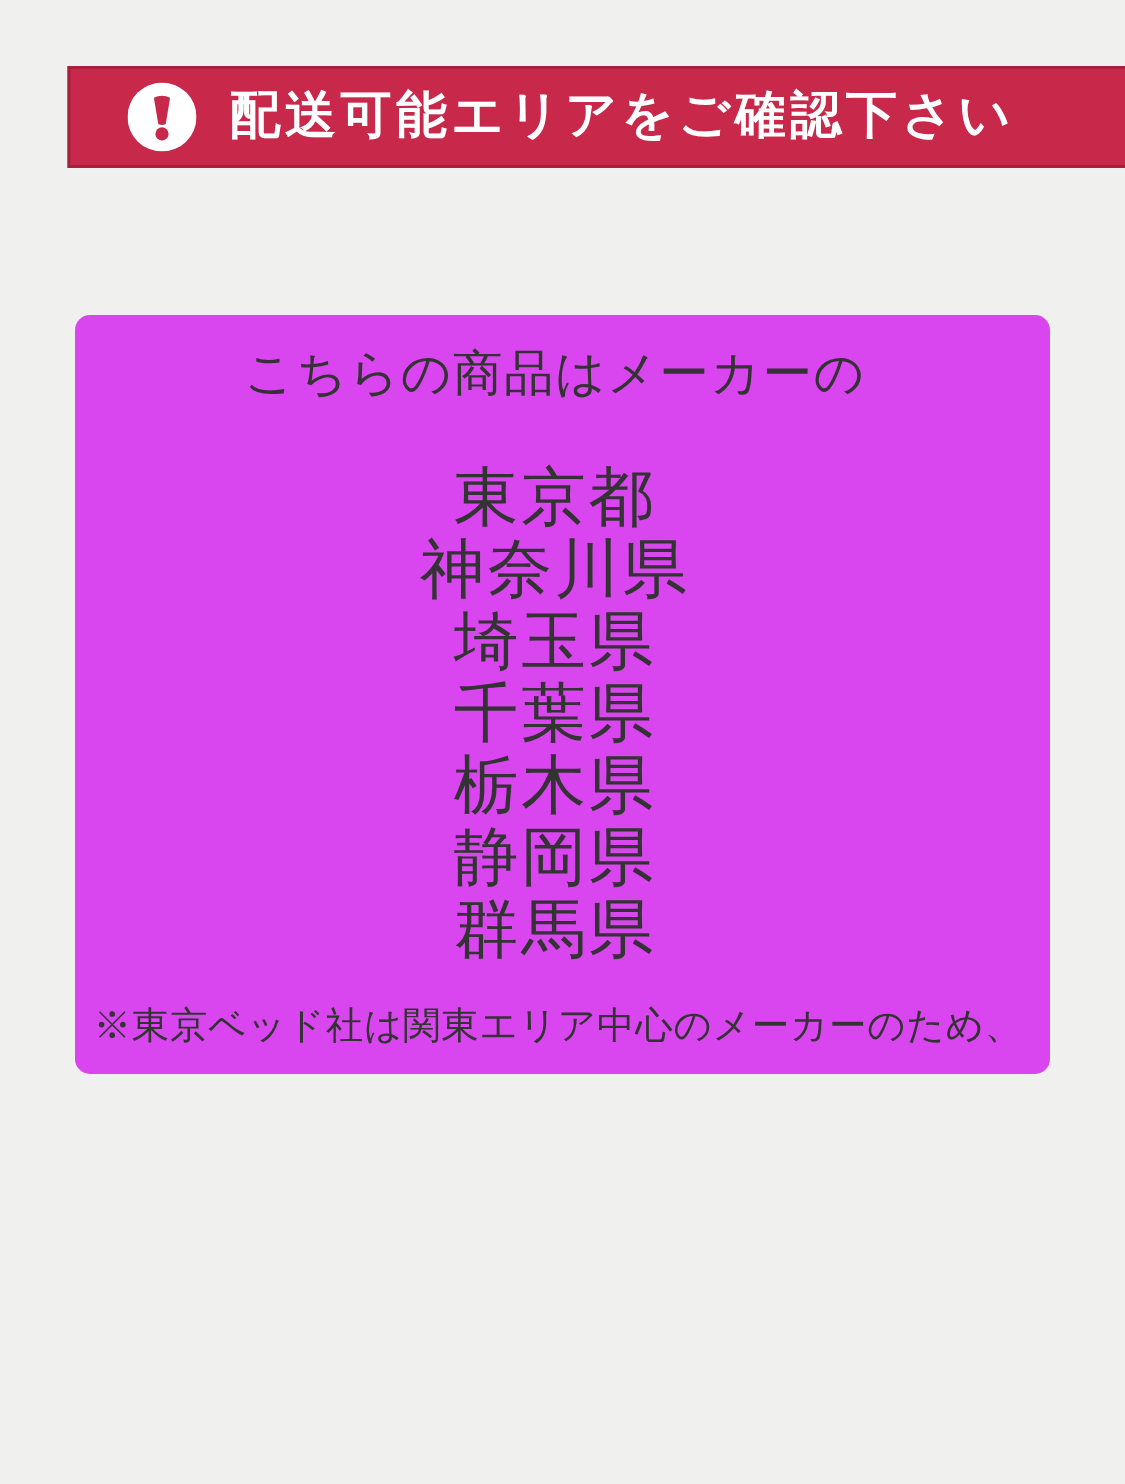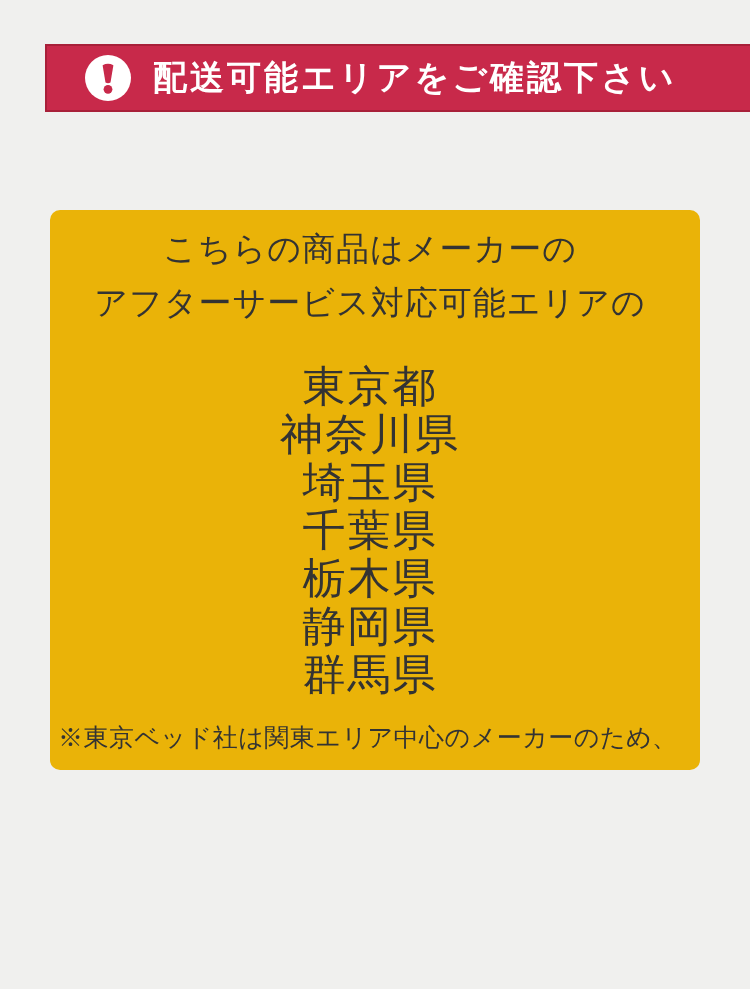--- a/index.html
+++ b/index.html
@@ -47,21 +47,21 @@
     padding-bottom: 2px;
   }
 
   
   .card {
     position: absolute;
     left: 50px;
     top: 210px;
     width: 650px;
     box-sizing: border-box;
-    background: #eab308;
+    background: #d946ef;
     border-radius: 10px;
     padding: 12px 18px 14px 8px;
     text-align: center;
   }
   .intro-line {
     font-size: 33px;
     line-height: 54px;
     letter-spacing: 1px;
     white-space: nowrap;
   }
@@ -75,21 +75,21 @@
   }
   .summary-text {
     margin-top: 46px;
     font-size: 34px;
     line-height: 48px;
     letter-spacing: 0.5px;
     white-space: nowrap;
   }
   .note {
     margin-top: 22px;
-    text-align: left;
+    text-align: right;
   }
   .note-line {
     font-size: 25px;
     line-height: 36px;
     letter-spacing: 0.5px;
     white-space: nowrap;
   }
 </style>
 </head>
 <body>
@@ -100,21 +100,20 @@
     <path d="M17.6 10.2 Q23 7.4 28.4 10.2 L25.5 27.6 Q23 28.9 20.5 27.6 Z" fill="#c8294a"></path>
     <circle cx="23" cy="34.3" r="4.4" fill="#c8294a"></circle>
   </svg>
   <div class="banner-title">配送可能エリアをご確認下さい</div>
 </div>
 
 <div class="card">
 
   <div class="intro">
     <div class="intro-line">こちらの商品はメーカーの</div>
-    <div class="intro-line">アフターサービス対応可能エリアの</div>
   </div>
 
   <div class="pref-list">
     <div class="pref-item">東京都</div>
     <div class="pref-item">神奈川県</div>
     <div class="pref-item">埼玉県</div>
     <div class="pref-item">千葉県</div>
     <div class="pref-item">栃木県</div>
     <div class="pref-item">静岡県</div>
     <div class="pref-item">群馬県</div>

